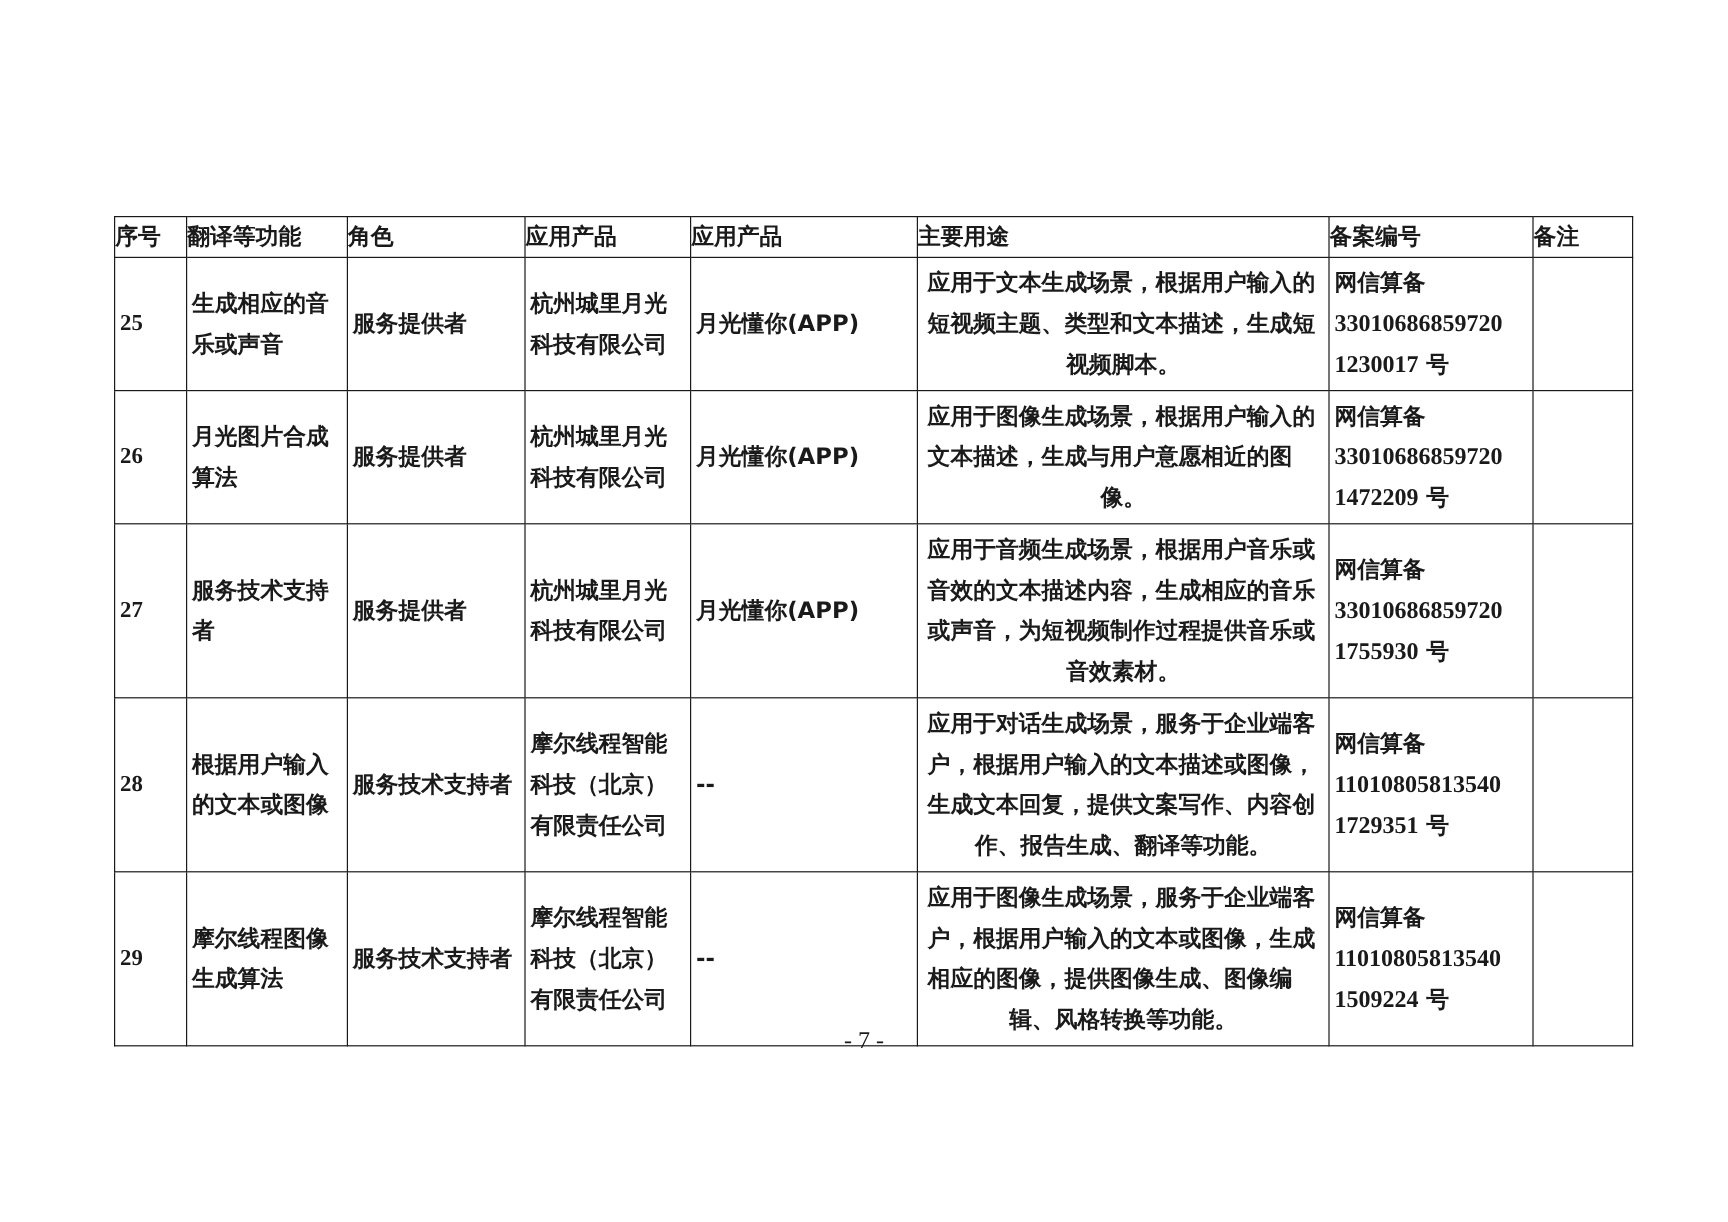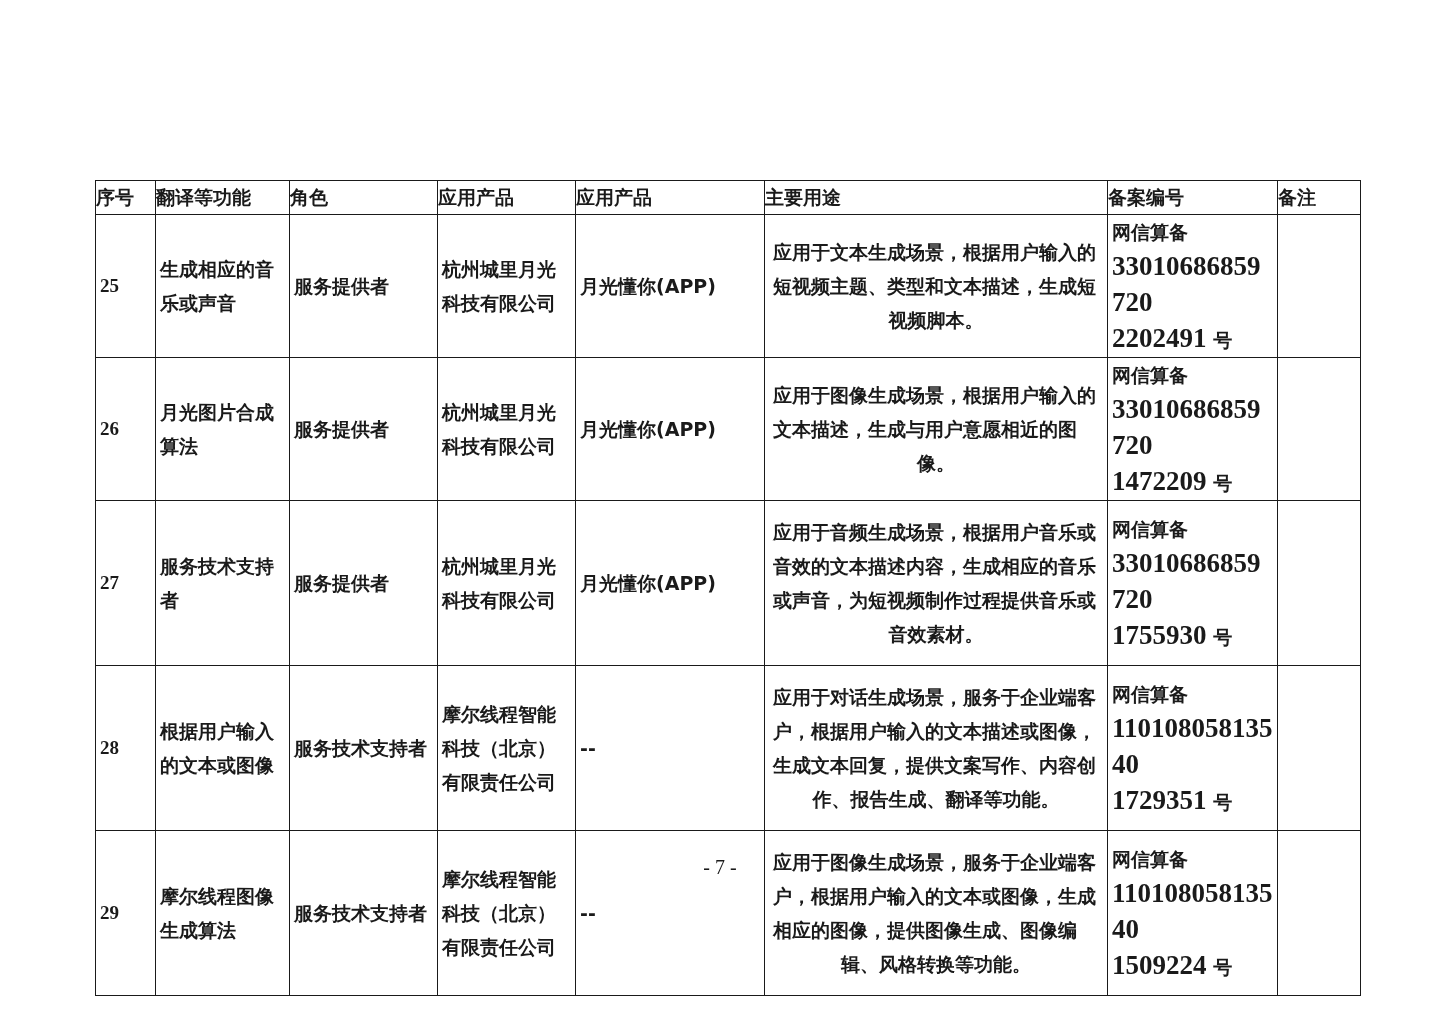--- a/index.html
+++ b/index.html
@@ -3,23 +3,23 @@
   <meta charset="utf-8">
   <style>
     html, body { margin:0; padding:0; background:#ffffff; }
     body { width:1440px; height:1018px; position:relative; overflow:hidden;
       font-family:"DejaVu Sans", "Liberation Sans", sans-serif; color:#1a1a1a; }
     table.reg { position:absolute; left:95px; top:180px; border-collapse:collapse; table-layout:fixed; width:1265px; }
     table.reg td, table.reg th { border:1.6px solid #1a1a1a; text-align:left; vertical-align:middle;
       font-size:19px; line-height:34px; padding:0 4px; font-weight:bold; word-break:break-all; }
     table.reg th { height:33px; line-height:33px; padding:0; }
     .num { font-family:"Liberation Serif", "DejaVu Serif", serif; font-size:20px; }
-    .desc { text-align:justify; text-align-last:center; padding:14px 8px !important; }
+    .desc { text-align:justify; text-align-last:center; padding:4px 8px !important; }
     .reg-no { display:block; }
-    .reg-no .digits { font-family:"Liberation Serif", serif; font-size:27px; }
+    .reg-no .digits { font-family:"Liberation Serif", serif; font-size:20px; }
     .page-num { position:absolute; left:0; width:1440px; top:856px; text-align:center;
       font-family:"Liberation Serif", serif; font-size:20px; }
     .h25 { height:103px; } .h26 { height:103px; } .h27 { height:136px; }
     .h28 { height:137px; } .h29 { height:137px; }
   </style>
 </head>
 <body>
 
 <table class="reg">
   <colgroup>
@@ -48,21 +48,21 @@
     <tr class="h25">
       <td class="num">25</td>
       <td>生成相应的音乐或声音</td>
       <td>服务提供者</td>
       <td>杭州城里月光科技有限公司</td>
       <td>月光懂你(APP)</td>
       <td class="desc">应用于文本生成场景，根据用户输入的短视频主题、类型和文本描述，生成短视频脚本。</td>
       <td>
         <span class="reg-no">网信算备</span>
         <span class="reg-no digits-line"><span class="digits">33010686859720</span></span>
-        <span class="reg-no"><span class="digits">2202491</span> <span>号</span></span>
+        <span class="reg-no"><span class="digits">1230017</span> <span>号</span></span>
       </td>
       <td></td>
     </tr>
     <tr class="h26">
       <td class="num">26</td>
       <td>月光图片合成算法</td>
       <td>服务提供者</td>
       <td>杭州城里月光科技有限公司</td>
       <td>月光懂你(APP)</td>
       <td class="desc">应用于图像生成场景，根据用户输入的文本描述，生成与用户意愿相近的图像。</td>

